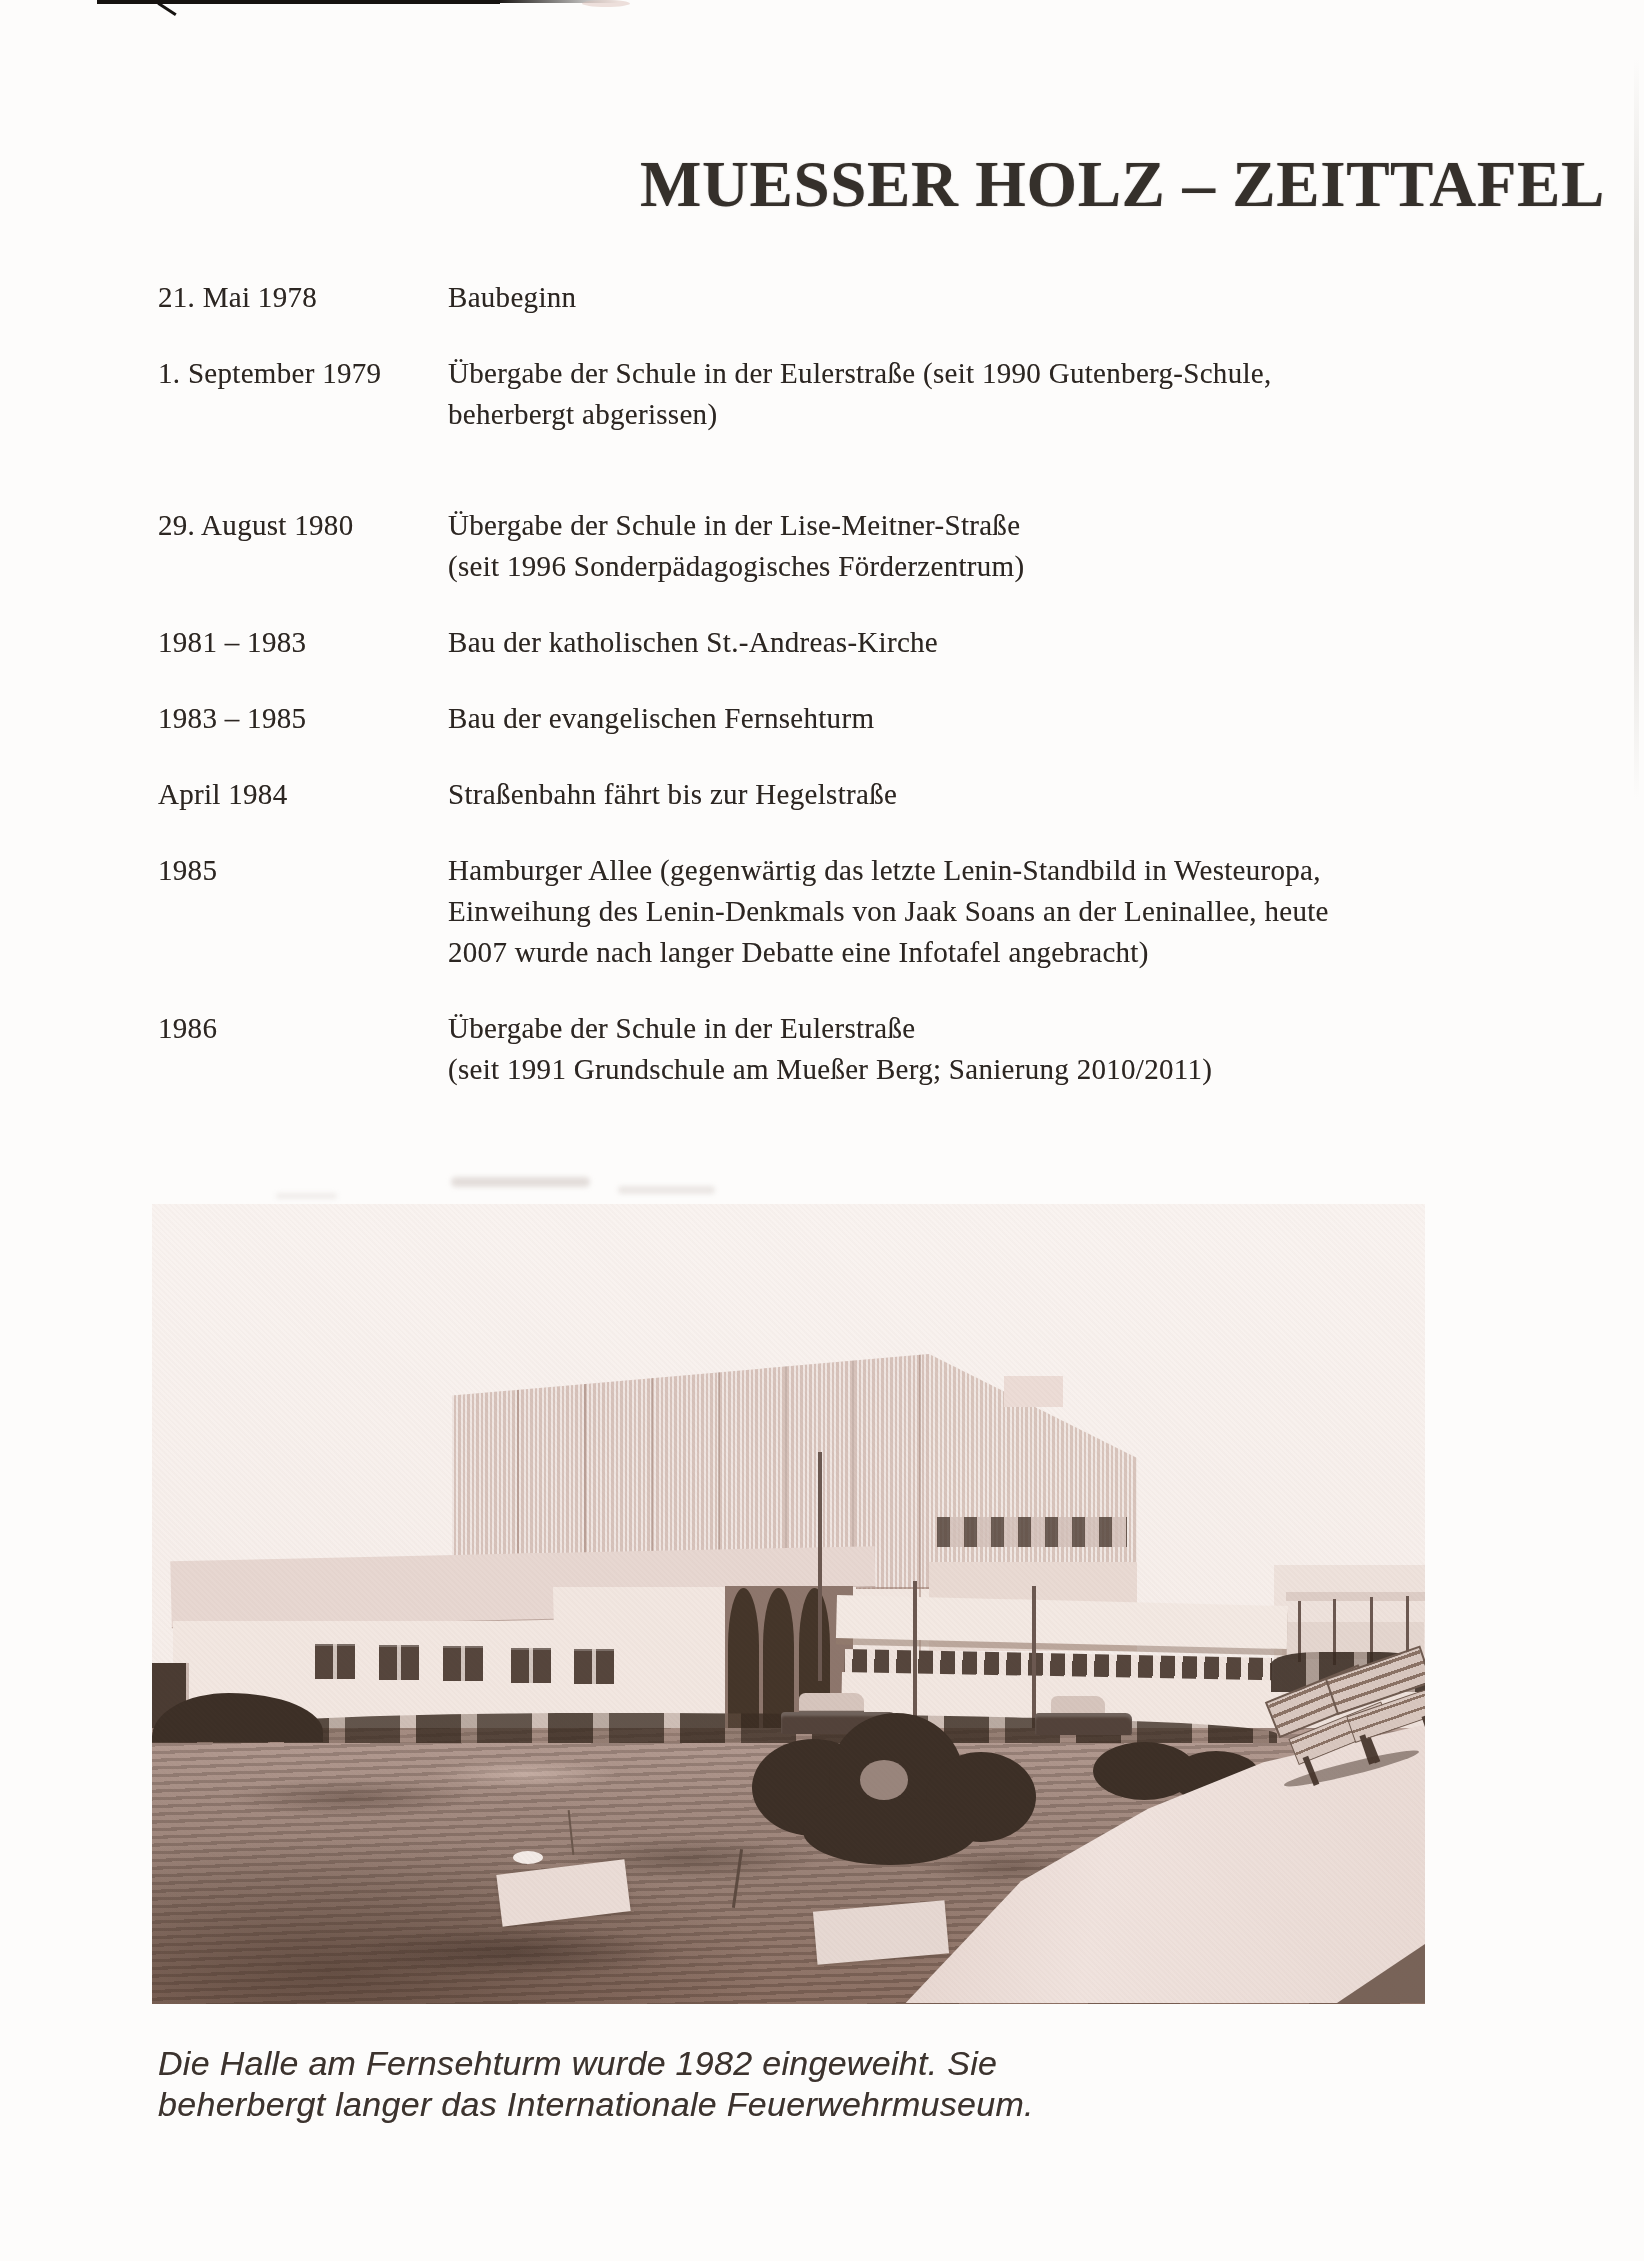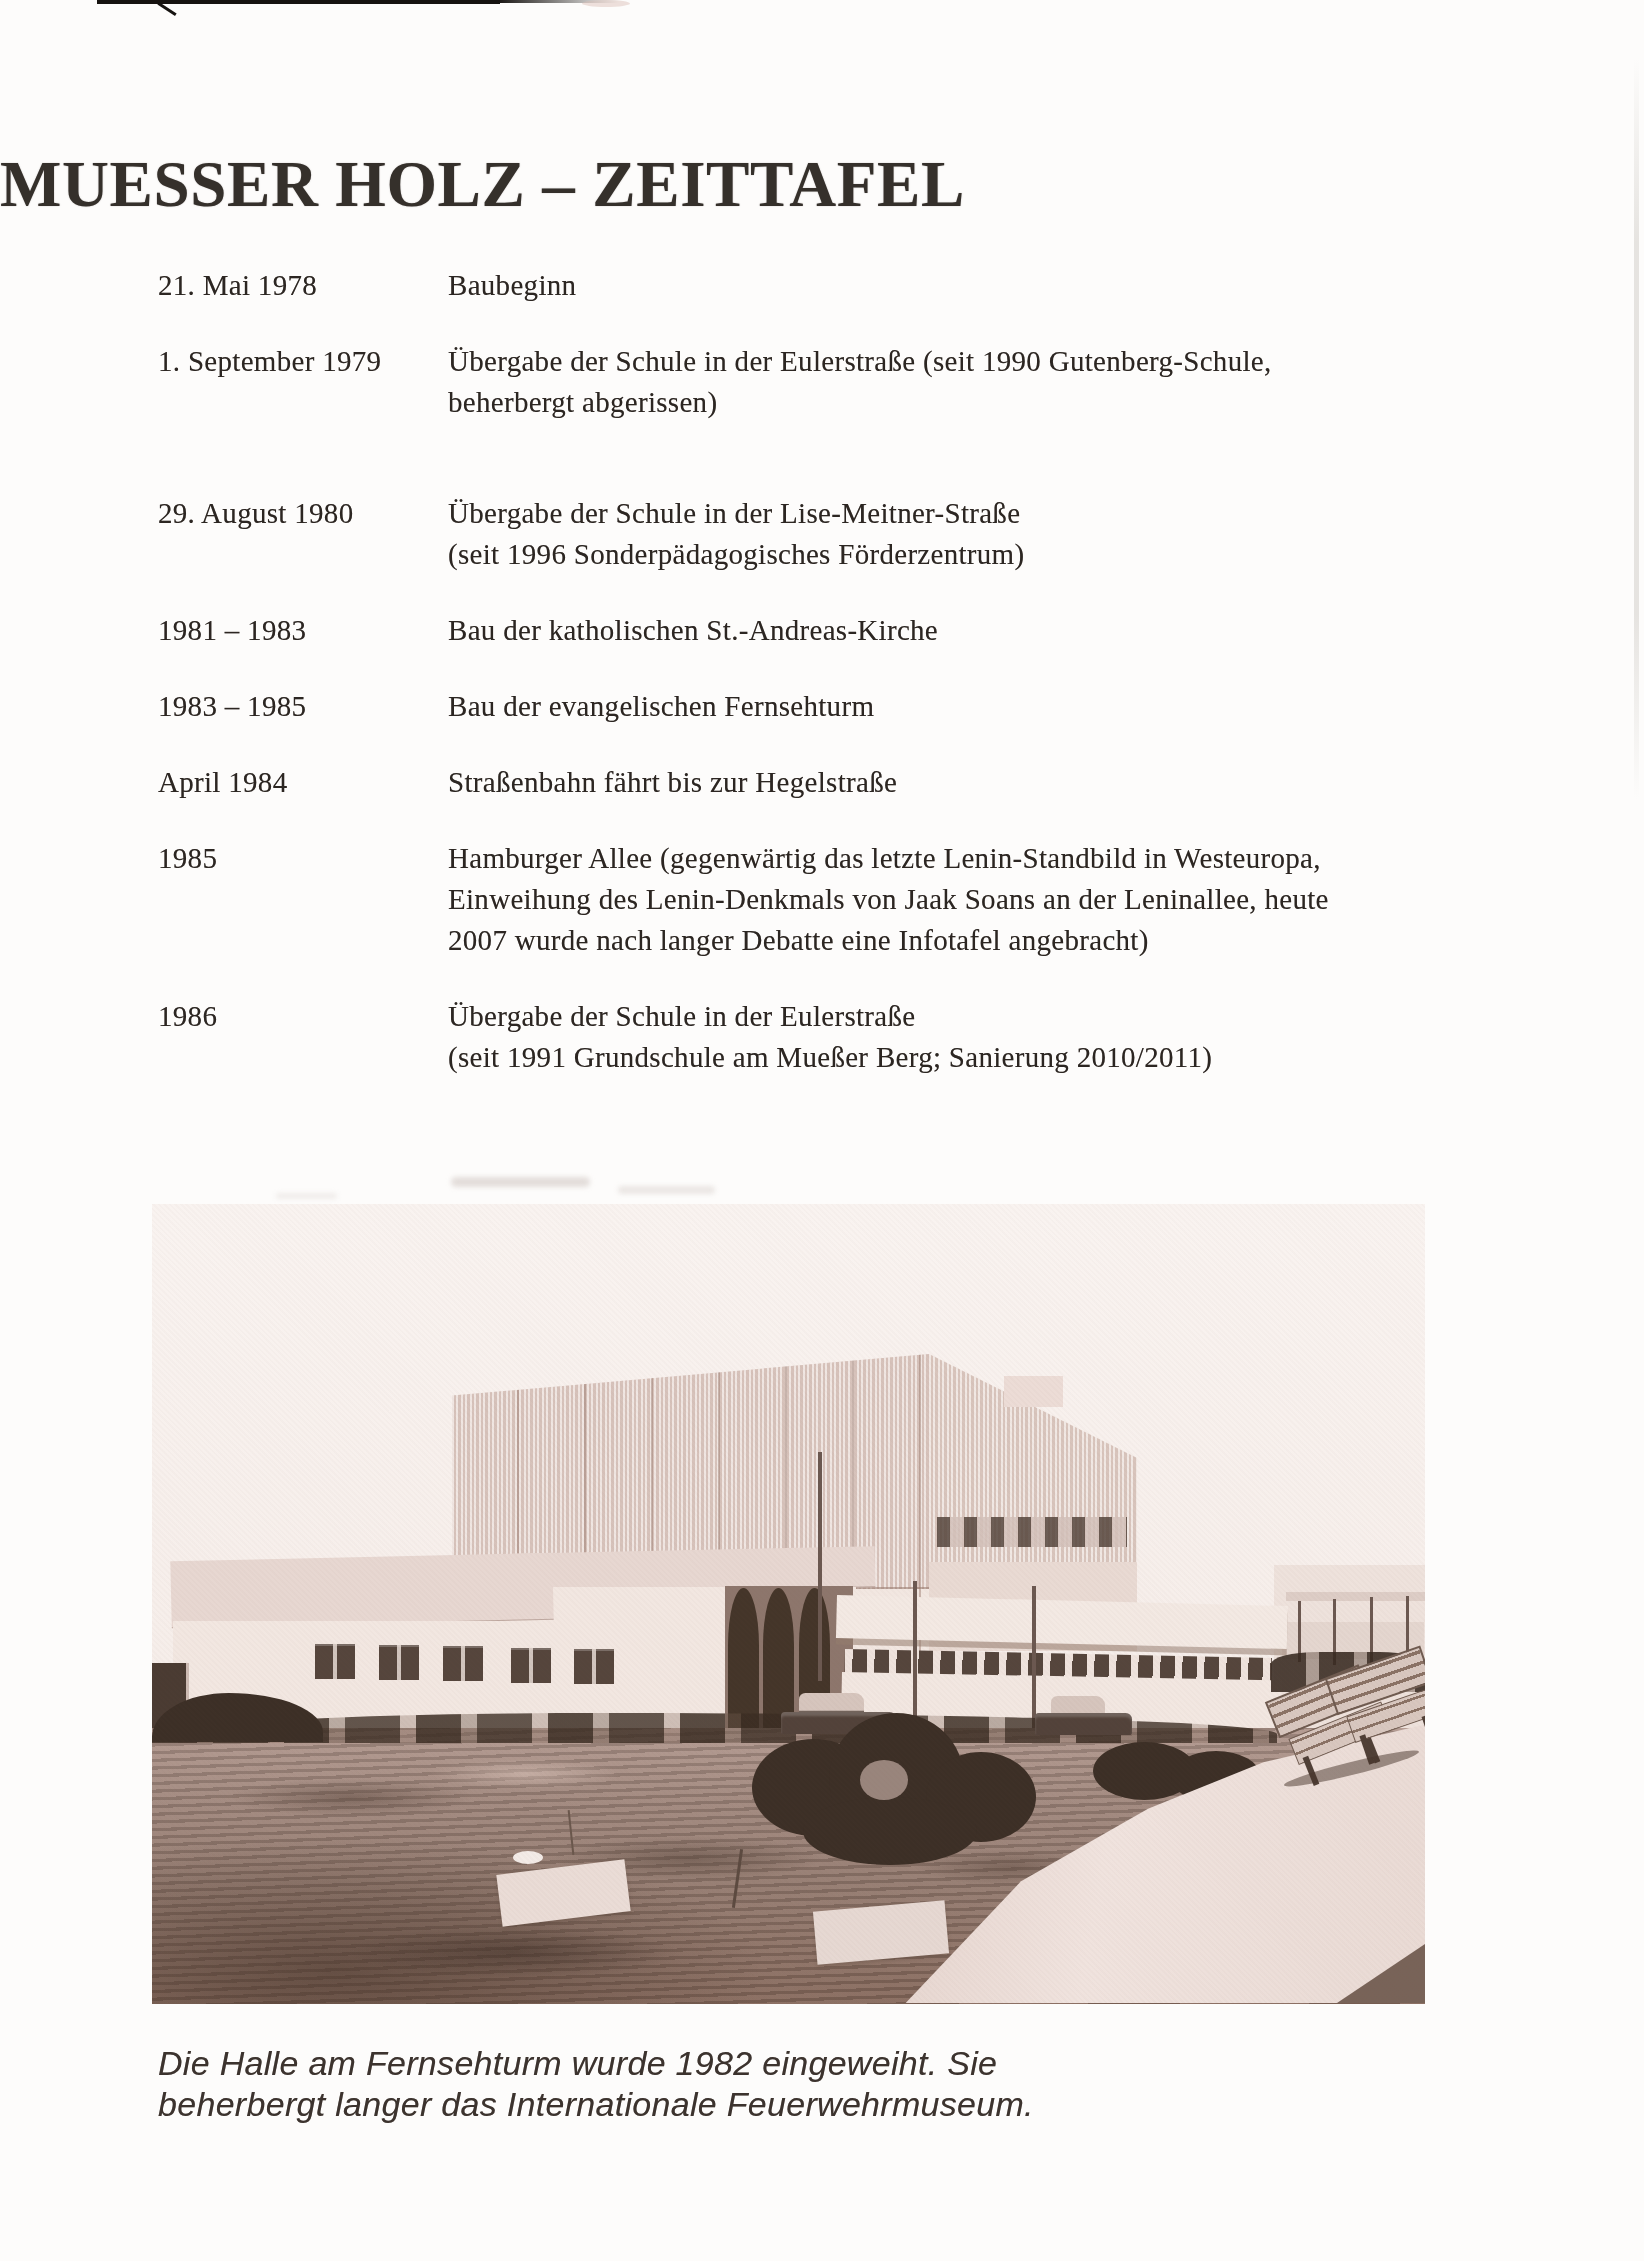--- a/index.html
+++ b/index.html
@@ -13,28 +13,28 @@
   .scratch-tick{left:159px;top:1.9px;width:20.6px;height:3.2px;background:var(--c-scratch,#161310);transform:rotate(33deg);transform-origin:left top;}
   .top-smudge-pink{left:582px;top:0;width:48px;height:7px;background:#d9bdb4;opacity:.45;border-radius:50%;}
   .edge-right{left:1634px;top:58px;width:5.2px;height:741px;opacity:.75;
               background:linear-gradient(180deg,transparent,#dedbd7 25%,#dedbd7 75%,transparent);}
   .smudge{background:#e3ddda;filter:blur(2.6px);border-radius:5.2px;}
   .smudge.s1{left:451px;top:1177px;width:139px;height:10.3px;}
   .smudge.s2{left:618px;top:1186px;width:97px;height:7.7px;opacity:.7;}
   .smudge.s3{left:276px;top:1193px;width:61px;height:6.4px;opacity:.5;}
 
   
-  .title{position:absolute;left:0;top:147px;width:1605px;margin:0;text-align:left;
+  .title{position:absolute;left:0;top:147px;width:1605px;margin:0;text-align:right;
          font-size:65px;font-weight:bold;letter-spacing:0.6px;color:var(--c-title_ink,#35302b);
          text-shadow:0 0 1.3px rgba(60,50,45,.35);}
 
   
   .timeline{position:absolute;left:158px;top:265px;width:1328px;font-size:29px;line-height:41px;
             color:var(--c-ink,#2c2622);letter-spacing:0.3px;text-shadow:0 0 0.6px rgba(55,45,38,.38);}
-  .trow{display:flex;margin-bottom:35px;}
+  .trow{display:flex;margin-bottom:35px;margin-top:12px;}
   .tdate{width:290px;flex:none;}
   .tdesc{width:1019px;}
 
   
   .photo{left:152px;top:1204px;width:1273px;height:800px;overflow:hidden;
          background:linear-gradient(180deg,#f9f3f0 0%,var(--c-sky,#f6eeea) 55%,#f3e9e5 100%);}
   .photo .abs{position:absolute;}
 
   .ribtex{background-image:repeating-linear-gradient(90deg,rgba(255,255,255,.38) 0 1.9px,rgba(172,140,128,.28) 1.9px 4.5px);}
   .jointex{background-image:repeating-linear-gradient(90deg,transparent 0 65px,rgba(150,118,106,.45) 65px 67px);}

